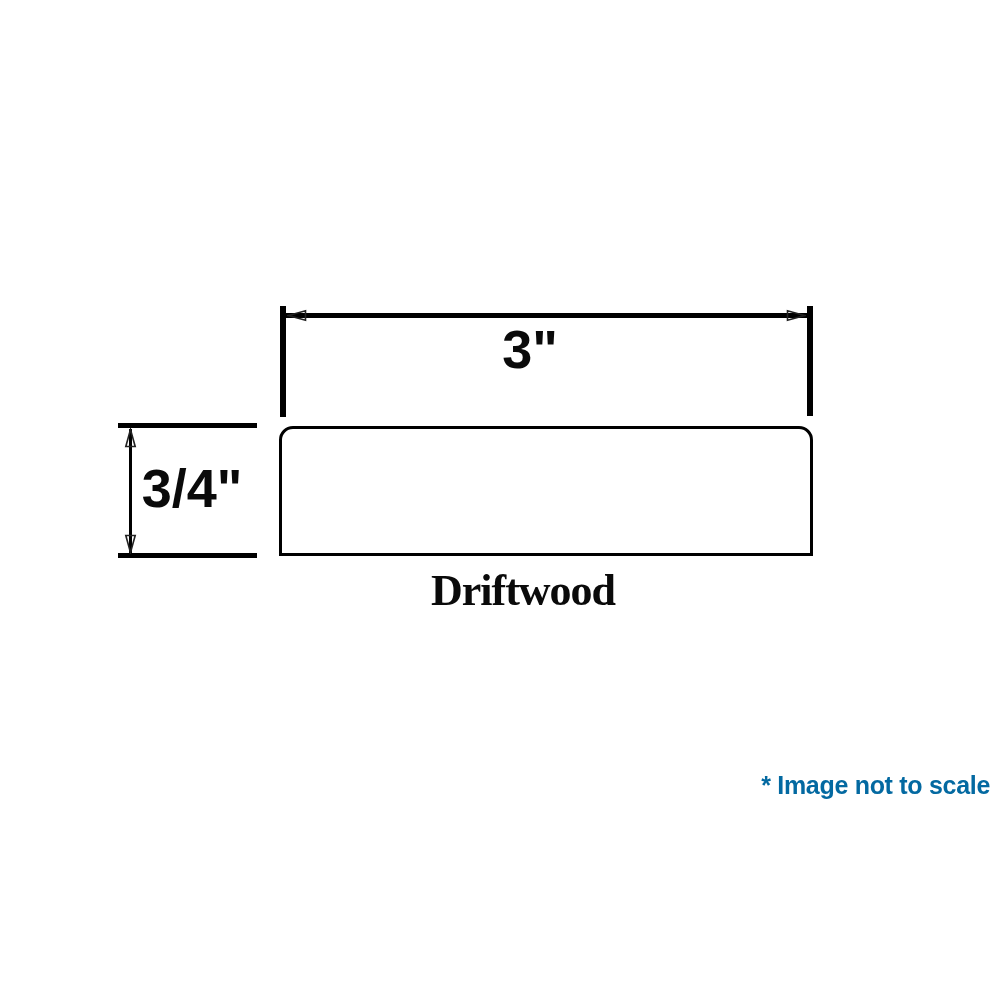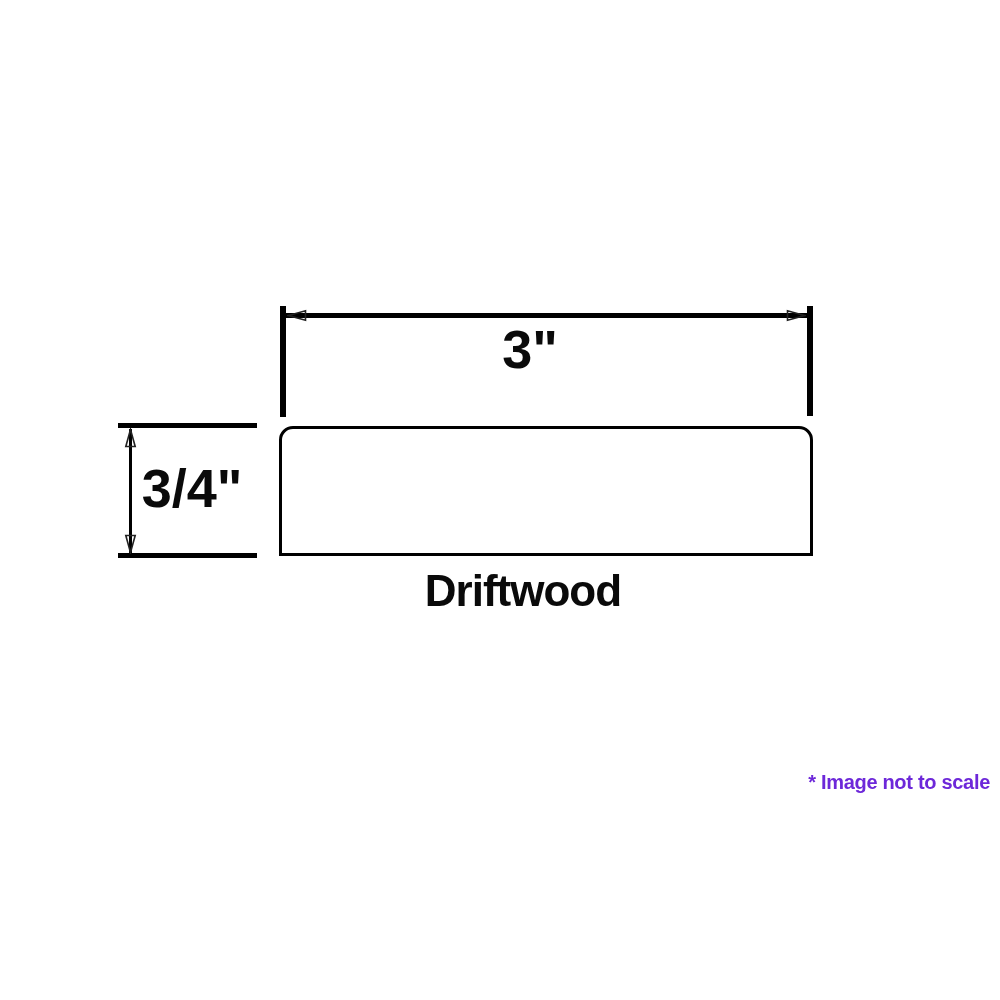--- a/index.html
+++ b/index.html
@@ -52,29 +52,30 @@
     top: 461px;
     width: 160px;
     font-size: 54px;
   }
   .product-name {
     left: 263px;
     top: 569px;
     width: 520px;
     font-size: 44px;
     letter-spacing: -1px;
+    font-family: Liberation Serif, serif;
   }
   .footnote {
     position: absolute;
     right: 10px;
     top: 771px;
-    font-size: 20px;
+    font-size: 25px;
     font-weight: bold;
     letter-spacing: -0.3px;
-    color: #6d28d9;
+    color: #0369a1;
     white-space: nowrap;
   }
 </style>
 </head>
 <body>
 
 <div class="canvas">
 
   <div class="line" style="left:280px; top:306px; width:6px; height:111px;"></div>
   <div class="line" style="left:807px; top:306px; width:6px; height:110px;"></div>

